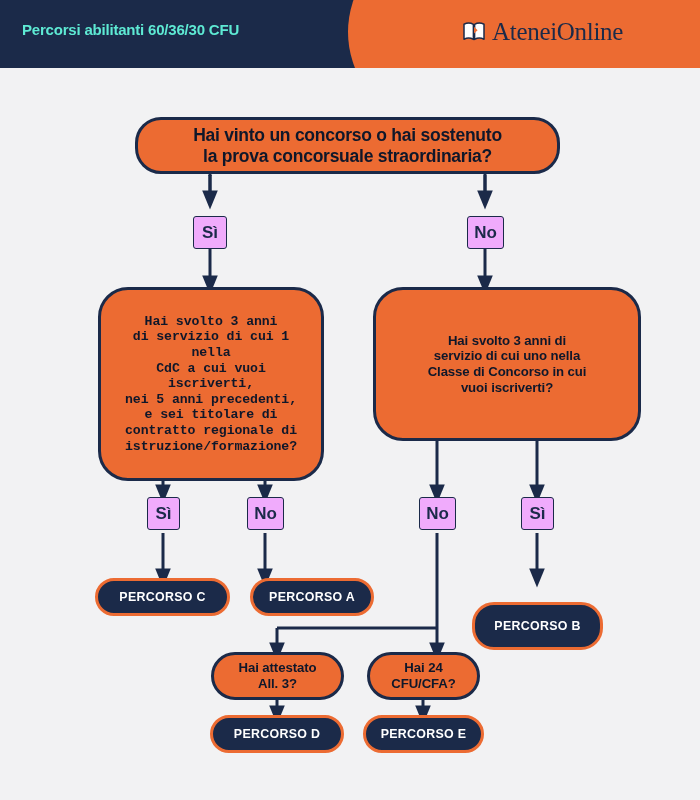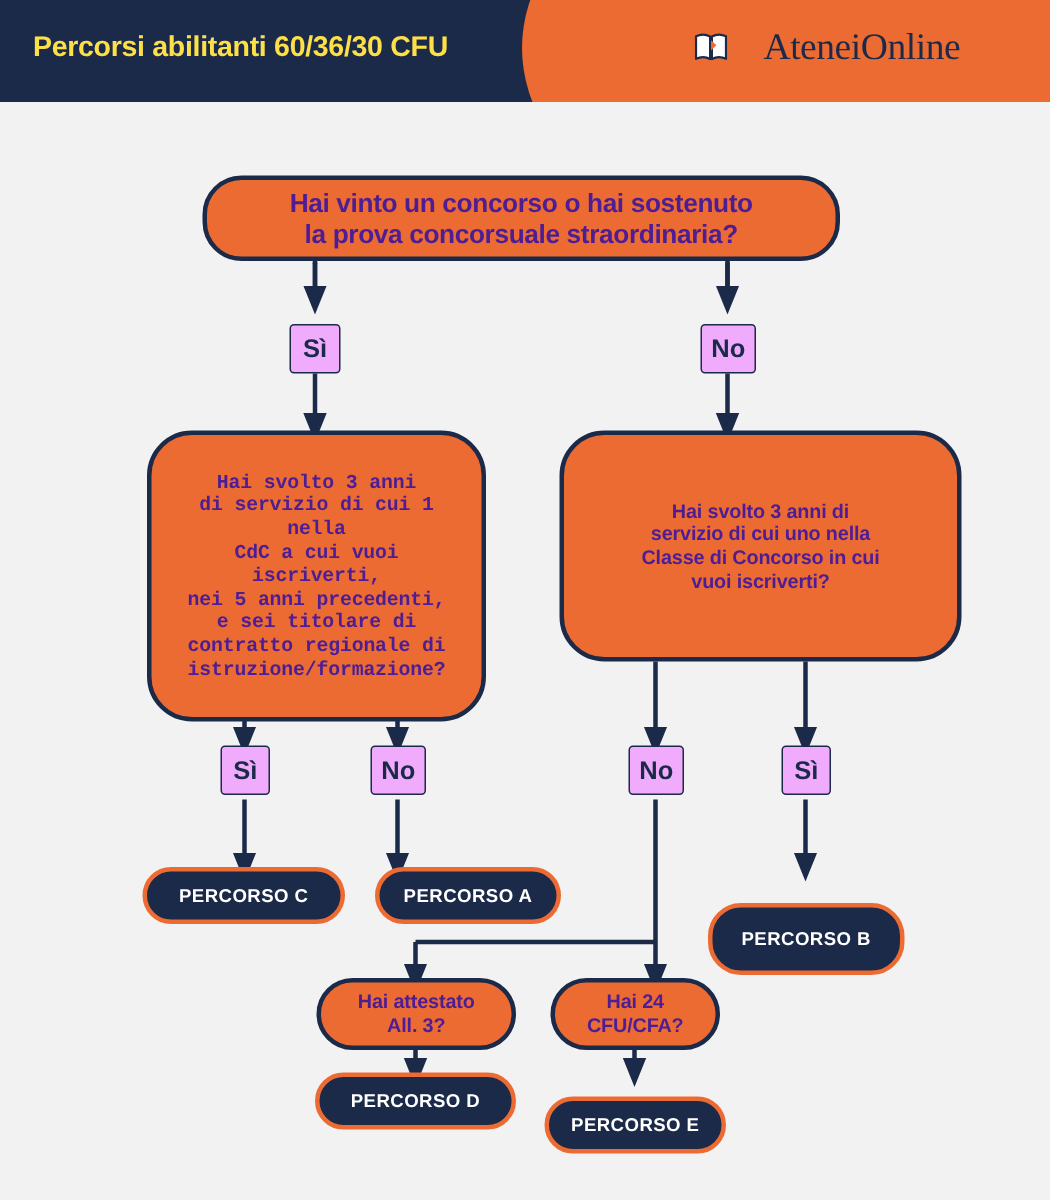--- a/index.html
+++ b/index.html
@@ -36,33 +36,33 @@
     position: absolute;
     left: 540px;
     top: -40px;
     width: 300px;
     height: 140px;
     background: #ec6b32;
   }
   #header-title {
     position: absolute;
     left: 22px; top: 21px;
-    font-size: 19px;
-    font-weight: bold;
-    color: #fde047;
+    font-size: 15px;
+    font-weight: bold;
+    color: #5eead4;
     letter-spacing: -0.2px;
     white-space: nowrap;
     z-index: 5;
   }
   #logo {
     position: absolute;
     left: 463px; top: 19px;
     display: flex;
     align-items: center;
-    gap: 24px;
+    gap: 7px;
     z-index: 6;
   }
   #logo-text {
     font-family: "Liberation Serif", serif;
     font-size: 25px;
     color: #1b2a49;
     letter-spacing: -0.3px;
     white-space: nowrap;
     line-height: 1;
   }
@@ -89,21 +89,21 @@
     align-items: center;
     justify-content: center;
     text-align: center;
     z-index: 3;
   }
 
   
   .q-node {
     background: #ec6b32;
     border: 3px solid #1b2a49;
-    color: #4c1d95;
+    color: #0f172a;
     font-weight: bold;
     line-height: 1.18;
   }
   .q-top {
     border-radius: 26px;
     font-size: 17.5px;
     letter-spacing: -0.25px;
   }
   .q-mid {
     border-radius: 30px;
@@ -242,17 +242,17 @@
   </div>
 
   <div class="node q-node q-small" style="left:367px; top:652px; width:113px; height:48px;">
     <span>Hai 24<br>CFU/CFA?</span>
   </div>
 
   <div class="node r-node" style="left:210px; top:715px; width:134px; height:38px;">
     <span>PERCORSO D</span>
   </div>
 
-  <div class="node r-node" style="left:363px; top:715px; width:121px; height:38px;margin-top:16px;">
+  <div class="node r-node" style="left:363px; top:715px; width:121px; height:38px;">
     <span>PERCORSO E</span>
   </div>
 
 </div>
 
 </body></html>

